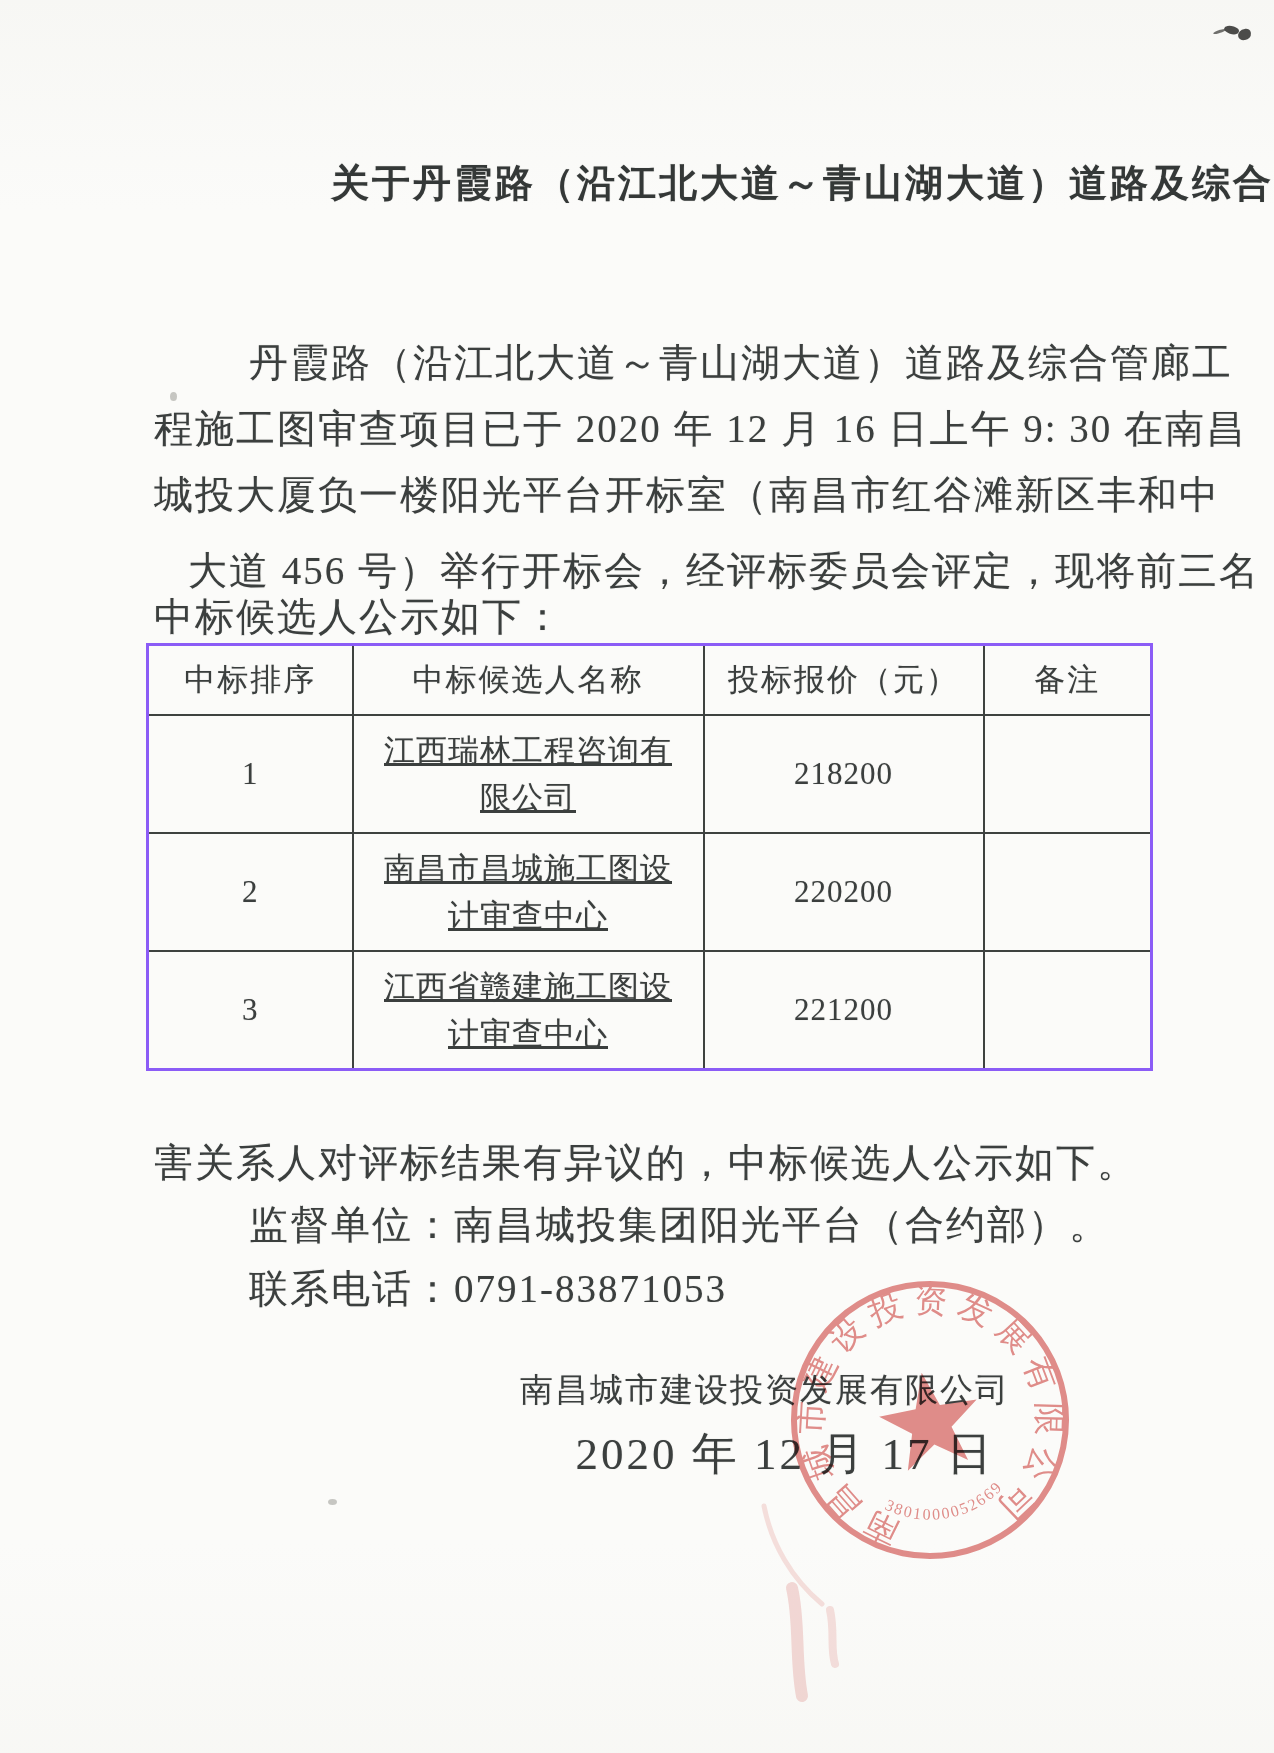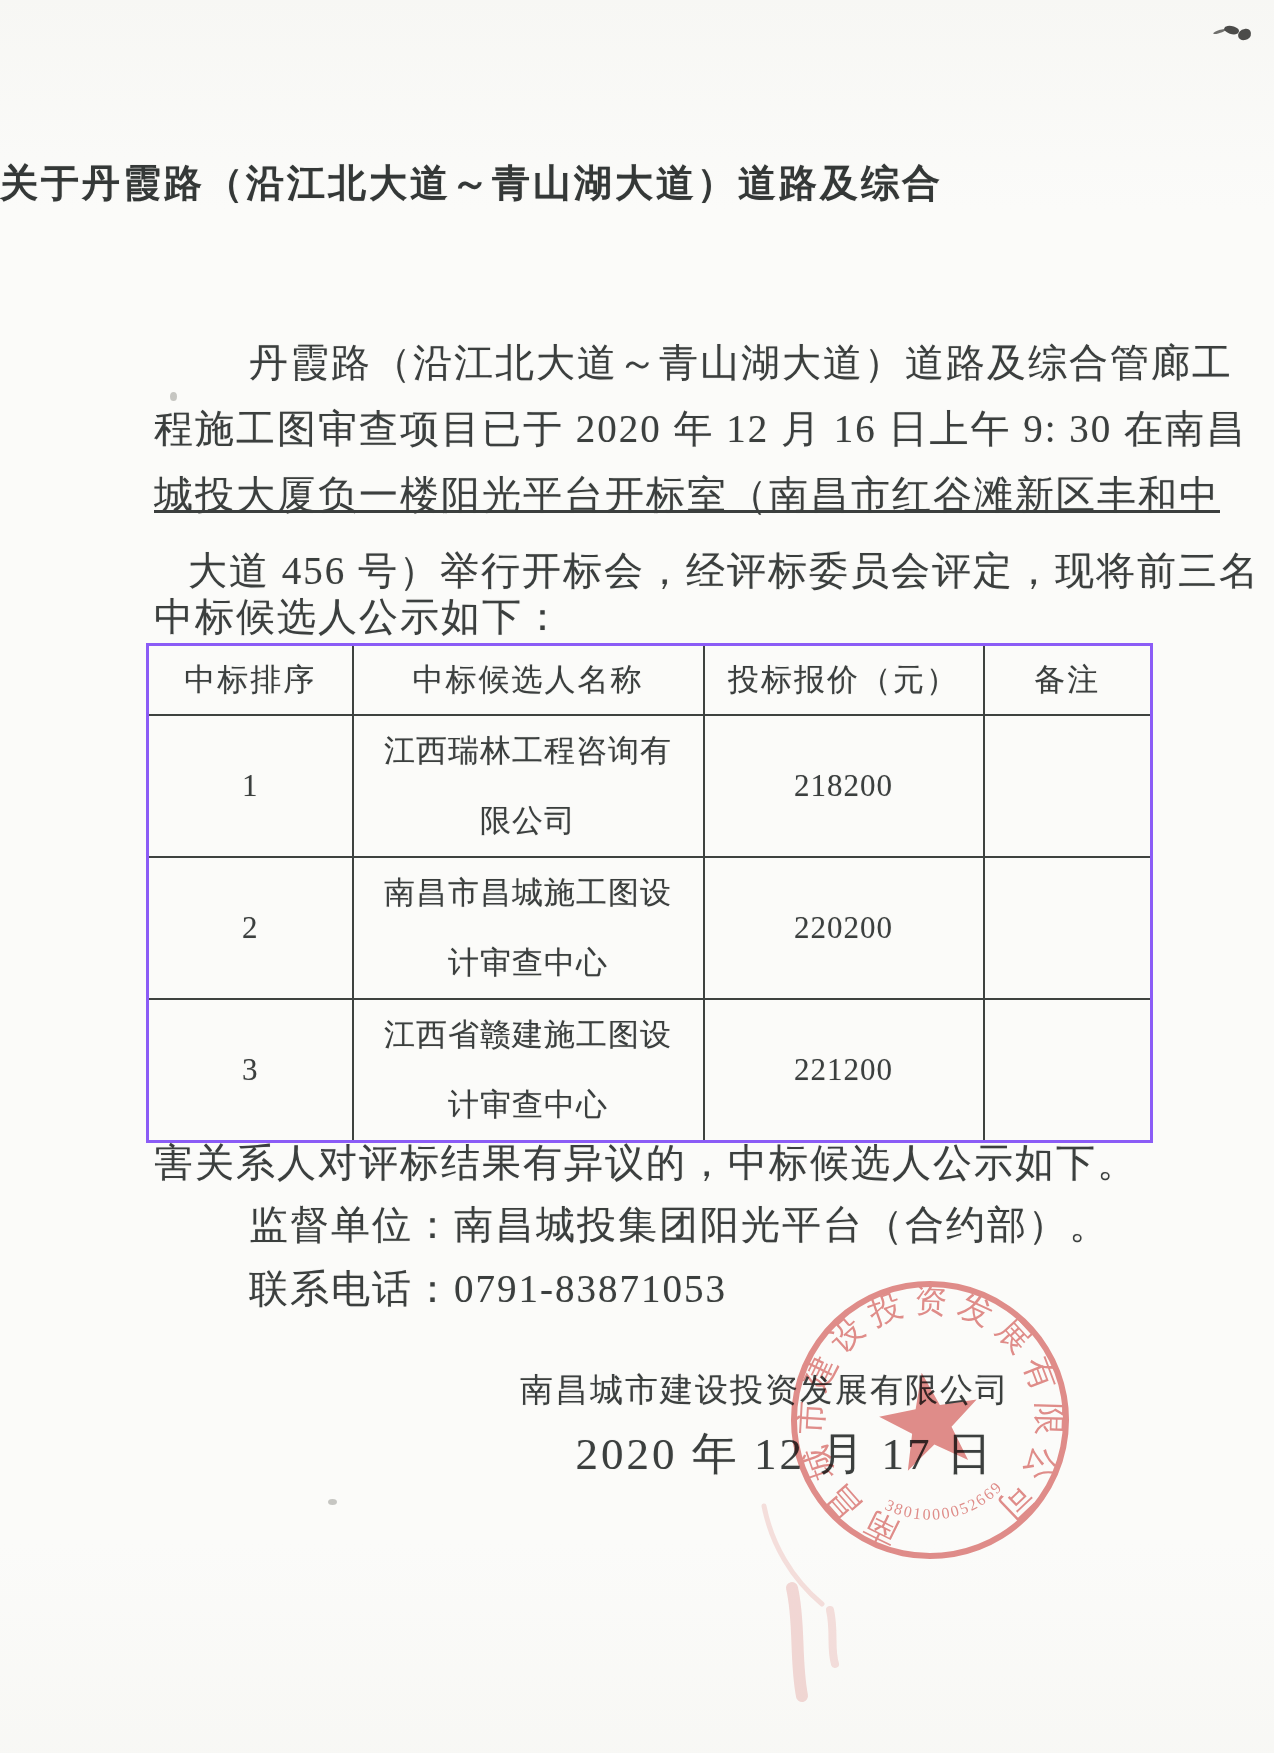--- a/index.html
+++ b/index.html
@@ -10,50 +10,50 @@
     color:#3b3f3e;
   }
   .page{position:absolute;inset:0;}
   
   .page::before{
     content:"";position:absolute;inset:0;
     background:linear-gradient(180deg,rgba(235,235,230,.25),rgba(255,255,255,0) 12%,rgba(255,255,255,0) 88%,rgba(238,238,233,.25));
     pointer-events:none;
   }
   .title-line{
-    position:absolute;left:0;width:100%;text-align:left;
+    position:absolute;left:0;width:100%;text-align:right;
     font-size:38px;font-weight:600;letter-spacing:3px;color:#343837;
     text-shadow:0 0 1px rgba(70,70,70,.35);
     white-space:nowrap;
   }
   .t1{top:158px;}
   .t2{top:216px;}
   .body-line{
     position:absolute;left:154px;width:950px;height:44px;
     font-size:39px;letter-spacing:2px;white-space:nowrap;
     color:#3b3f3e;text-shadow:0 0 1px rgba(70,70,70,.3);
   }
   .indent{text-indent:95px;}
-  .bl1{top:336px;} .bl2{top:402px;} .bl3{top:468px;text-decoration:underline;} .bl4{top:544px;margin-left:34px;} .bl5{top:590px;}
+  .bl1{top:336px;} .bl2{top:402px;} .bl3{top:468px;} .bl4{top:544px;margin-left:34px;} .bl5{top:590px;}
   .nl1{top:1070px;} .nl2{top:1136px;}
   .sup{top:1198px;} .tel{top:1262px;}
 
   table.bid{
     position:absolute;left:146px;top:643px;width:1004px;
     border-collapse:collapse;table-layout:fixed;
     border:3px solid #8b5cf6;
   }
   table.bid td{
     border:2px solid #3e4240;text-align:center;vertical-align:middle;
     font-size:31px;color:#3b3f3e;text-shadow:0 0 1px rgba(70,70,70,.3);
     padding:0 20px;letter-spacing:1px;
   }
   table.bid tr.hdr td{height:68px;font-size:31px;letter-spacing:2px;padding:0 6px;}
   table.bid tr.row td{height:116px;}
-  td.name{line-height:70px;letter-spacing:3px;}
+  td.name{line-height:47px;letter-spacing:3px;text-decoration:underline;}
   td.price{font-size:31px;letter-spacing:3px;}
   td.rank{font-size:30px;}
 
   .sign-company{
     position:absolute;left:520px;top:1368px;width:450px;text-align:center;
     font-size:33px;letter-spacing:2px;white-space:nowrap;color:#3b3f3e;
     text-shadow:0 0 1px rgba(70,70,70,.3);
   }
   .sign-date{
     position:absolute;left:560px;top:1424px;width:450px;text-align:center;

